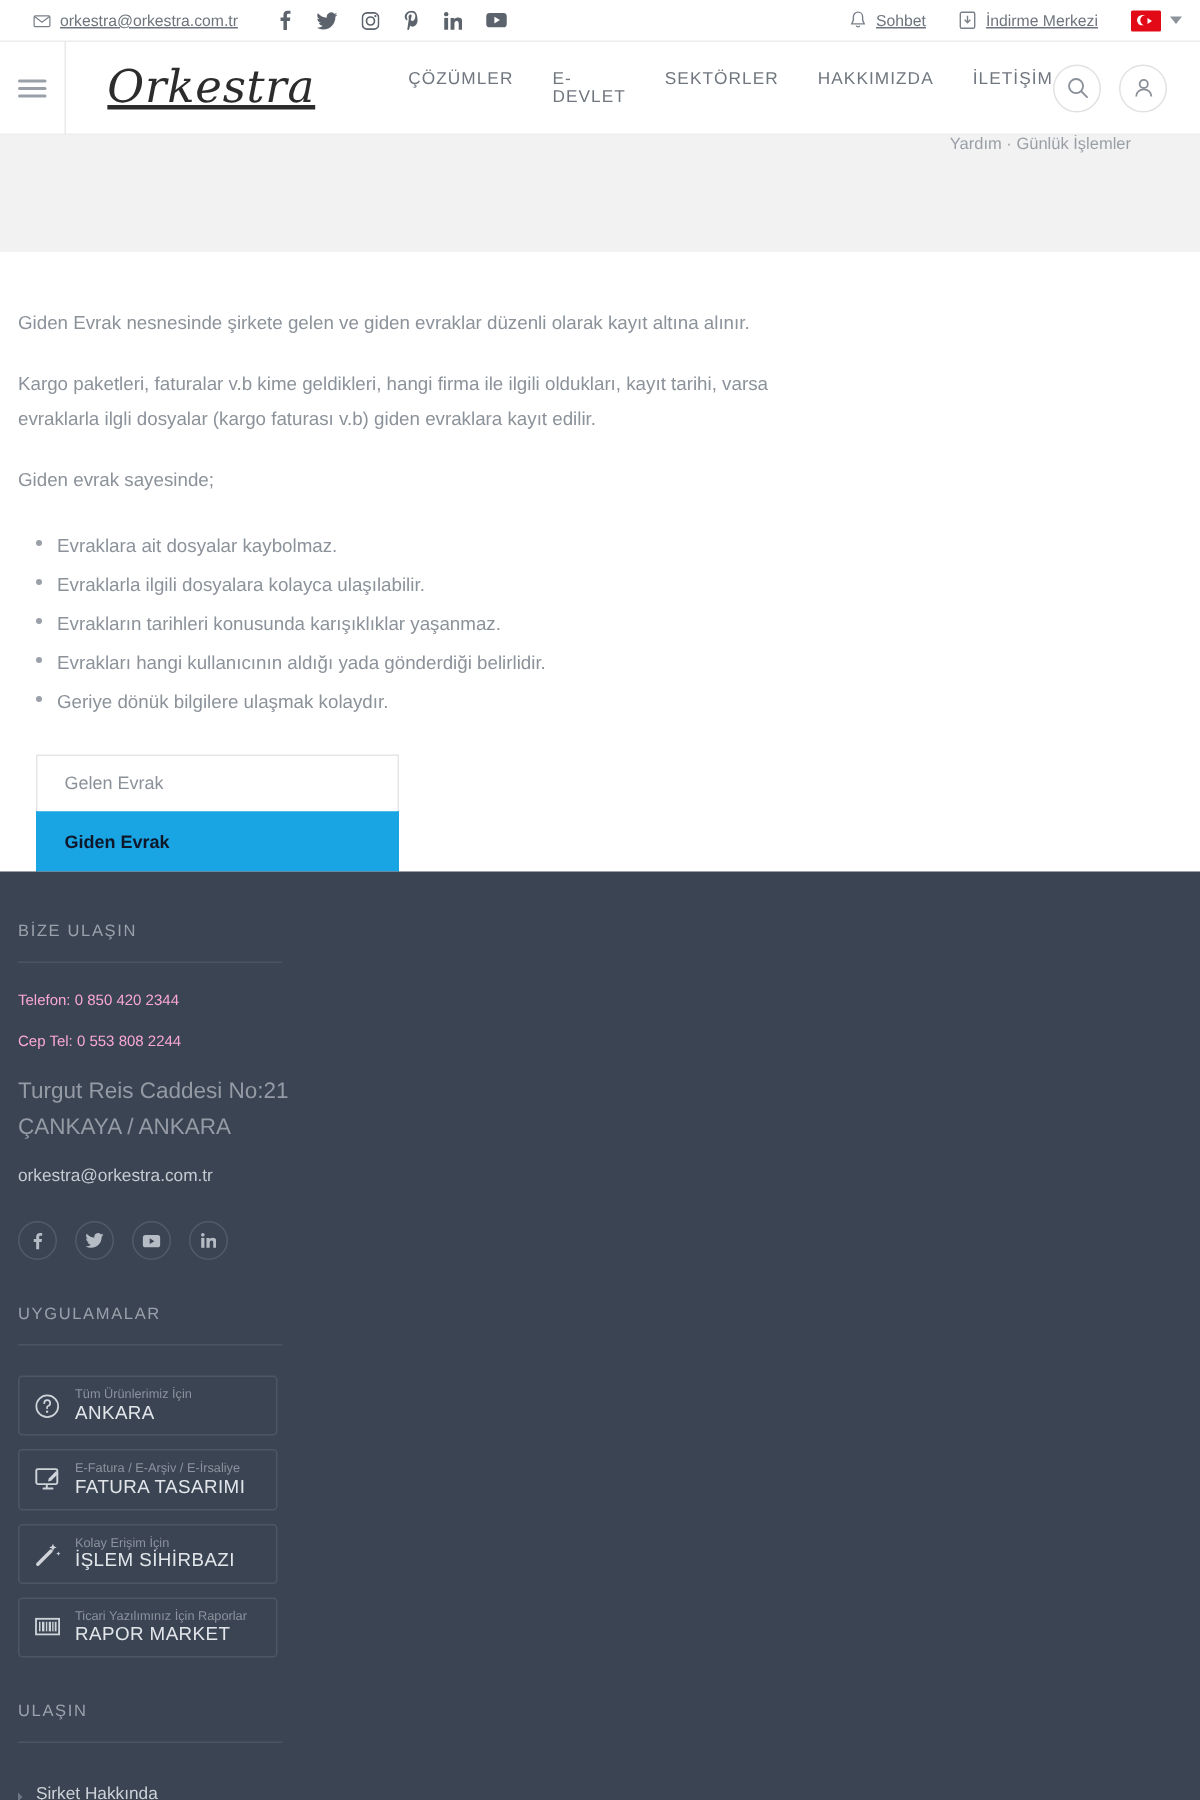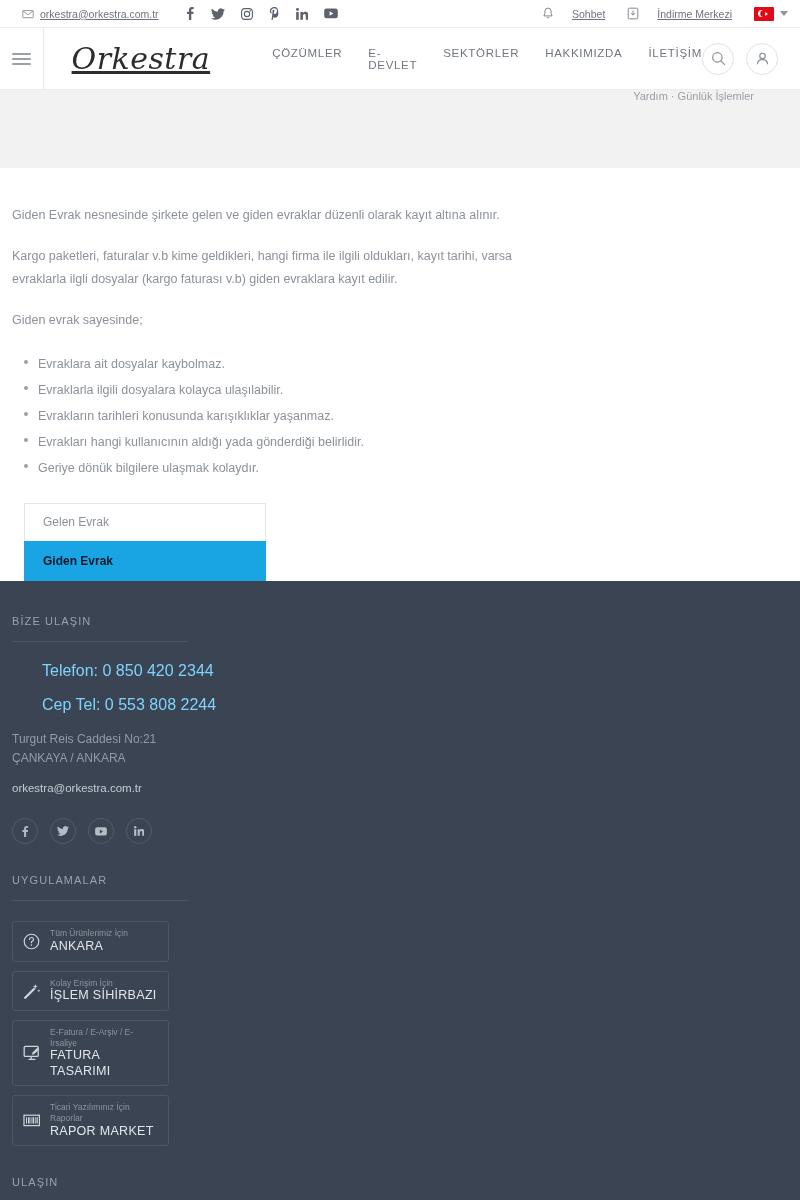--- a/index.html
+++ b/index.html
@@ -20,21 +20,21 @@
     padding: 0 12px 0 22px;
     font-size: 10.5px;
     color: #7a8089;
   }
   .topbar-left { display: flex; align-items: center; gap: 0; }
   .tb-mail { display: flex; align-items: center; gap: 6px; color: #6e747d; font-size: 10.5px; }
   .tb-mail svg { display:block; }
   .social-top { display: flex; align-items: center; gap: 16px; margin-left: 26px; }
   .social-top span { color: #5d636c; display: flex; align-items: center; }
   .topbar-right { margin-left: auto; display: flex; align-items: center; gap: 22px; }
-  .tb-item { display: flex; align-items: flex-end; gap: 18px; color: #6e747d; font-size: 10.5px; }
+  .tb-item { display: flex; align-items: flex-end; gap: 6px; color: #6e747d; font-size: 10.5px; }
   .flag-wrap { display:flex; align-items:center; gap:6px; }
   .flag {
     width: 20px; height: 14px; background: #e30a17; border-radius: 1px;
     position: relative; display:block;
   }
   .flag::before {
     content:""; position:absolute; left:4px; top:3.2px;
     width: 7.5px; height: 7.5px; border-radius: 50%;
     background: #e30a17; box-shadow: inset 2.2px 0 0 0 #fff;
   }
@@ -100,33 +100,33 @@
   
   .footer {
     background: #3b4453; color:#c3c8cf;
     padding: 34px 0 0 12px; height: 672px;
   }
   .f-head {
     font-size:11px; letter-spacing:1.1px; color:#9aa1ab;
     padding-bottom:14px; width:176px;
     border-bottom:1px solid #4b5462; margin-bottom:20px;
   }
-  .f-tel { font-size:16px; color:#7dd3fc; margin-bottom:16px;margin-left:30px; }
-  .f-addr { font-size:12px; color:#959ba5; line-height:1.62; margin-bottom:14px; }
+  .f-tel { font-size:10px; color:#f9a8d4; margin-bottom:16px; }
+  .f-addr { font-size:15px; color:#959ba5; line-height:1.62; margin-bottom:14px; }
   .f-mail { font-size:11.5px; color:#c6cbd2; margin-bottom:24px; }
 
   .f-social { display:flex; gap:12px; margin-bottom:30px; }
   .f-social .circ {
     width:26px;height:26px;border-radius:50%;
     border:1px solid #525b69; display:flex;align-items:center;justify-content:center;
     color:#b6bcc4;
   }
 
   .app-box {
-    width:157px; min-height:40px; border:1px solid #4d5664; border-radius:3px;
+    width:173px; min-height:40px; border:1px solid #4d5664; border-radius:3px;
     margin-bottom:9px; display:flex; align-items:center; gap:9px;
     padding: 6px 8px 6px 9px;
   }
   .app-ico { width:19px; flex:none; display:flex; align-items:center; justify-content:center; color:#cfd4da; }
   .app-top { font-size:8.5px; color:#8c939e; line-height:1.25; }
   .app-bot { font-size:12.5px; color:#e2e6ea; letter-spacing:0.3px; line-height:1.25; }
 
   .f-links { margin-top:4px; }
   .f-link {
     font-size:11.5px; color:#cdd2d8; padding:8px 0 8px 12px;
@@ -310,44 +310,44 @@
         </svg>
     </span>
     <span>
       <span class="app-top" style="display:block">Tüm Ürünlerimiz İçin</span>
       <span class="app-bot" style="display:block">ANKARA</span>
     </span>
   </div>
 
   <div class="app-box">
     <span class="app-ico">
-      <svg width="18" height="18" viewBox="0 0 18 18">
-          <path d="M2.2 15.8 L11 7" stroke="#cfd4da" stroke-width="2.3" stroke-linecap="round"></path>
-          <path d="M12.3 2.1 l.7 1.8 1.8.7-1.8.7-.7 1.8-.7-1.8-1.8-.7 1.8-.7z" fill="#cfd4da"></path>
-          <path d="M15.9 7.3 l.42 1.05 1.05.42-1.05.42-.42 1.05-.42-1.05-1.05-.42 1.05-.42z" fill="#cfd4da"></path>
-        </svg>
-    </span>
-    <span>
-      <span class="app-top" style="display:block">Kolay Erişim İçin</span>
-      <span class="app-bot" style="display:block">İŞLEM SİHİRBAZI</span>
-    </span>
-  </div>
-
-  <div class="app-box">
-    <span class="app-ico">
       <svg width="18" height="16" viewBox="0 0 18 16">
           <rect x="1.2" y="1.4" width="14" height="10" rx="1" fill="none" stroke="#cfd4da" stroke-width="1.3"></rect>
           <path d="M6 14.3 h6" stroke="#cfd4da" stroke-width="1.3" stroke-linecap="round"></path>
           <path d="M8.2 11.4 v2.9" stroke="#cfd4da" stroke-width="1.3"></path>
           <path d="M9.5 7.6 L14.3 2.8 l1.6 1.6 L11.1 9.2 l-2.1.5z" fill="#cfd4da"></path>
         </svg>
     </span>
     <span>
       <span class="app-top" style="display:block">E-Fatura / E-Arşiv / E-İrsaliye</span>
       <span class="app-bot" style="display:block">FATURA TASARIMI</span>
+    </span>
+  </div>
+
+  <div class="app-box">
+    <span class="app-ico">
+      <svg width="18" height="18" viewBox="0 0 18 18">
+          <path d="M2.2 15.8 L11 7" stroke="#cfd4da" stroke-width="2.3" stroke-linecap="round"></path>
+          <path d="M12.3 2.1 l.7 1.8 1.8.7-1.8.7-.7 1.8-.7-1.8-1.8-.7 1.8-.7z" fill="#cfd4da"></path>
+          <path d="M15.9 7.3 l.42 1.05 1.05.42-1.05.42-.42 1.05-.42-1.05-1.05-.42 1.05-.42z" fill="#cfd4da"></path>
+        </svg>
+    </span>
+    <span>
+      <span class="app-top" style="display:block">Kolay Erişim İçin</span>
+      <span class="app-bot" style="display:block">İŞLEM SİHİRBAZI</span>
     </span>
   </div>
 
   <div class="app-box">
     <span class="app-ico">
       <svg width="18" height="15" viewBox="0 0 18 15">
           <rect x="1" y="2.2" width="15.4" height="10.4" fill="none" stroke="#cfd4da" stroke-width="1.2"></rect>
           <g fill="#cfd4da">
             <rect x="3" y="4.2" width="1" height="6.4"></rect>
             <rect x="5" y="4.2" width="1.6" height="6.4"></rect>

